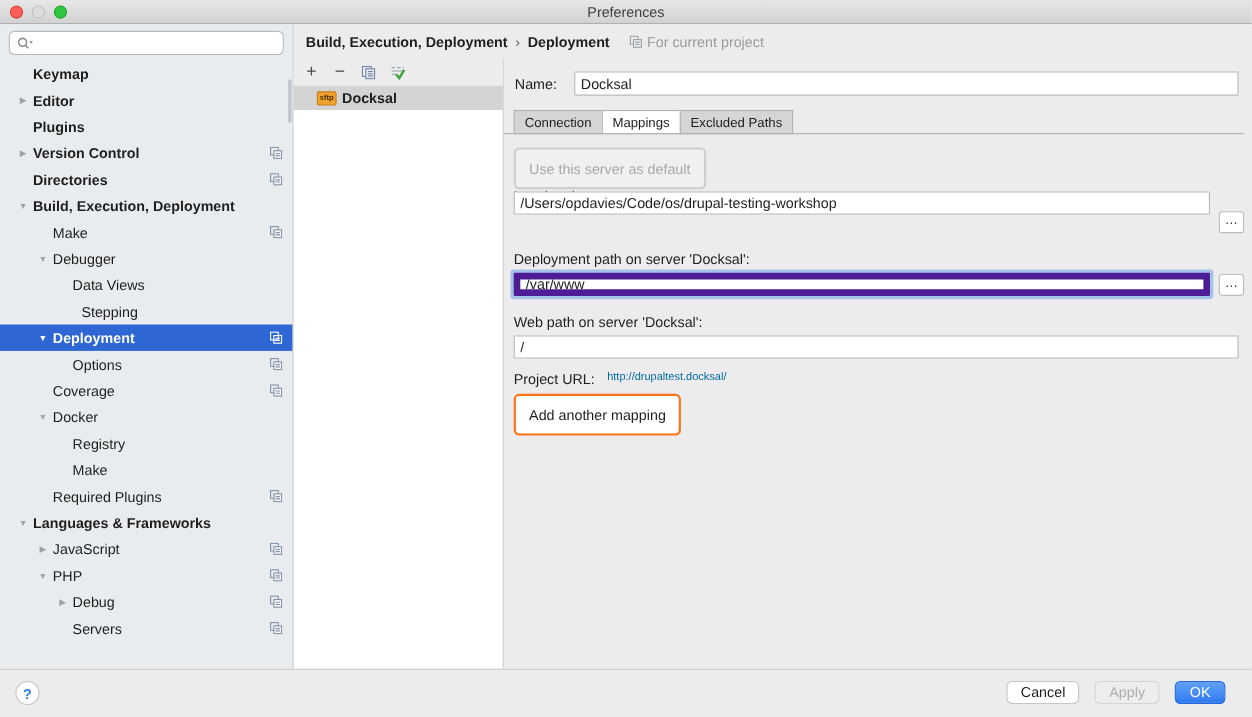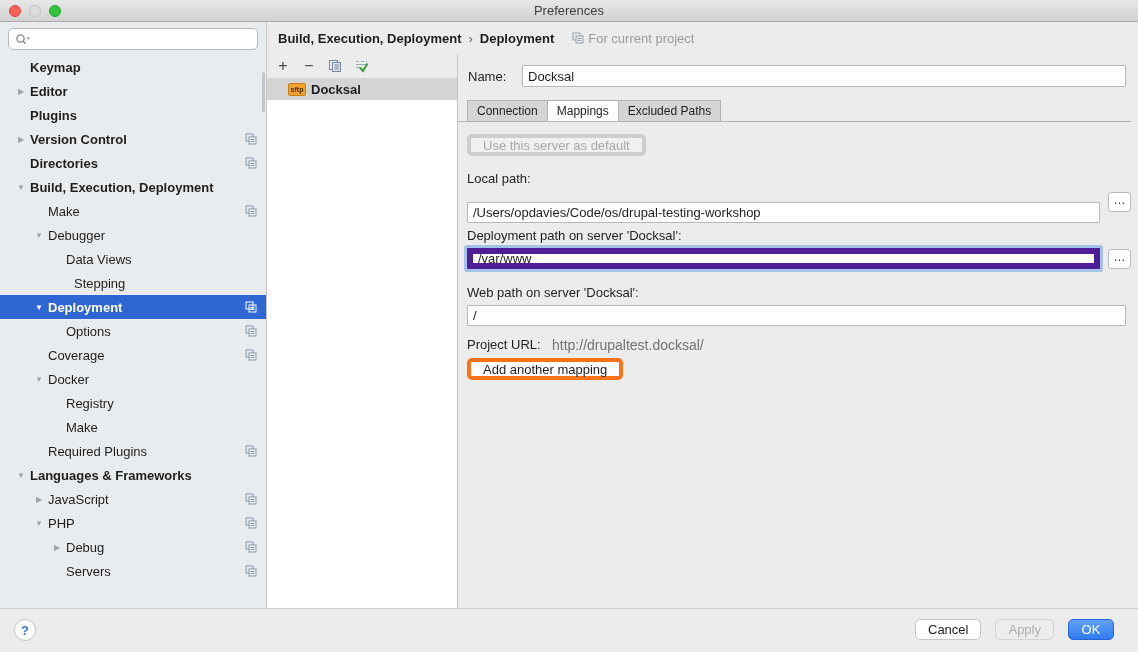--- a/index.html
+++ b/index.html
@@ -67,25 +67,25 @@
   .tfield.focused { border:6px solid #4c1d95; box-shadow:0 0 0 3px rgba(106,158,230,.55); }
   .browse-btn { position:absolute; width:23px; height:20px; background:#fff;
     border:1px solid #bcbcbc; border-radius:3px; font-size:12px; color:#333;
     display:flex; align-items:center; justify-content:center; padding-bottom:4px; }
   .tabs { position:absolute; left:9px; top:46px; display:flex; }
   .tab { height:22px; padding:0 9px; font-size:12px; color:#1e1e1e; background:#d5d5d5;
     border:1px solid #b2b2b2; border-right:none; display:flex; align-items:center; }
   .tab:last-child { border-right:1px solid #b2b2b2; }
   .tab.active { background:#fff; }
   .tab-line { position:absolute; left:0; right:7px; top:67px; height:1px; background:#b2b2b2; }
-  .mac-btn { position:absolute; height:22px; border-radius:5px; font-size:13px;
+  .mac-btn { position:absolute; height:38px; border-radius:5px; font-size:13px;
     display:flex; align-items:center; justify-content:center; padding:0 12px;
-    background:#fff; border:4px solid #f97316; color:#1e1e1e; }
+    background:#fff; border:2px solid #f97316; color:#1e1e1e; }
   .mac-btn.disabled { background:#f0f0f0; border-color:#cecece; color:#a9a9a9; }
-  .link { color:#737373; font-size:14px; text-decoration:none; }
+  .link { color:#0369a1; font-size:10px; text-decoration:none; }
 
   
   .footer { position:absolute; left:0; right:0; bottom:0; height:44px;
     background:#ececec; border-top:1px solid #cfcfcf; }
   .help-btn { position:absolute; left:14px; top:10px; width:22px; height:22px;
     border-radius:50%; background:#fff; border:1px solid #c4c4c4; color:#2a7ae2;
     font-size:13px; font-weight:bold; display:flex; align-items:center; justify-content:center; }
   .footer-btns { position:absolute; right:24px; top:10px; display:flex; gap:14px; }
   .fbtn { min-width:46px; height:21px; border-radius:5px; font-size:13px;
     display:flex; align-items:center; justify-content:center; padding:0 12px; }
@@ -355,21 +355,21 @@
     <div class="tabs" id="form-tabs">
         <div class="tab">Connection</div>
         <div class="tab active">Mappings</div>
         <div class="tab">Excluded Paths</div>
       </div>
     <div class="tab-line"></div>
 
     <div class="mac-btn disabled" style="left:9px; top:80px;">Use this server as default</div>
 
     <div class="flabel" style="left:9px; top:117px;">Local path:</div>
-    <input class="tfield" style="left: 9px; top: 148px; width: 633px; height: 21px;" value="/Users/opdavies/Code/os/drupal-testing-workshop">
+    <input class="tfield" style="left: 9px; top: 120px; width: 633px; height: 21px;" value="/Users/opdavies/Code/os/drupal-testing-workshop">
     <div class="browse-btn" style="left:650px; top:138px;">…</div>
 
     <div class="flabel" style="left:9px; top:174px;">Deployment path on server 'Docksal':</div>
     <input class="tfield focused" style="left: 9px; top: 194px; width: 633px; height: 21px;" value="/var/www">
     <div class="browse-btn" style="left:650px; top:195px;">…</div>
 
     <div class="flabel" style="left:9px; top:231px;">Web path on server 'Docksal':</div>
     <input class="tfield" style="left: 9px; top: 251px; width: 659px; height: 21px;" value="/">
 
     <div class="flabel" style="left:9px; top:283px;">Project URL:</div>

